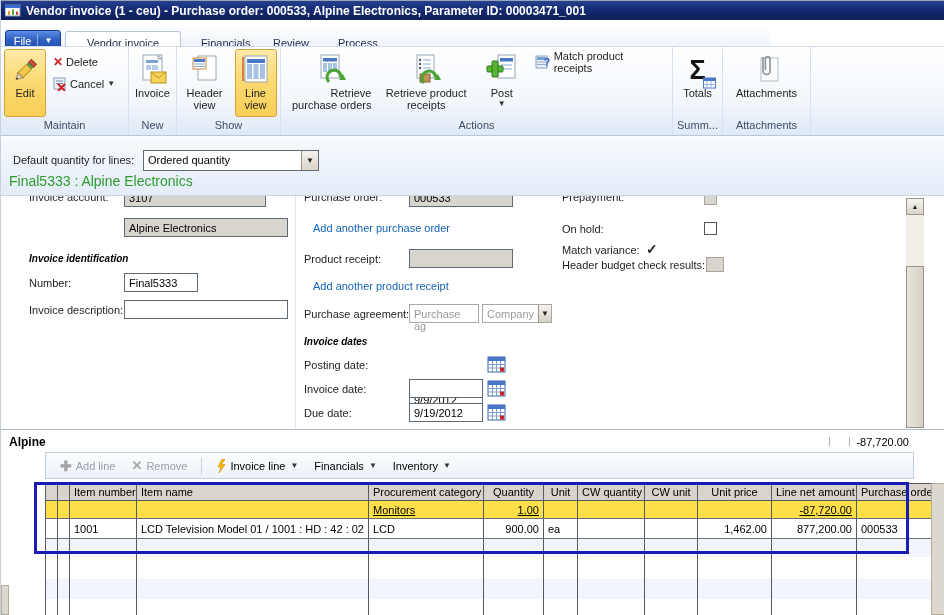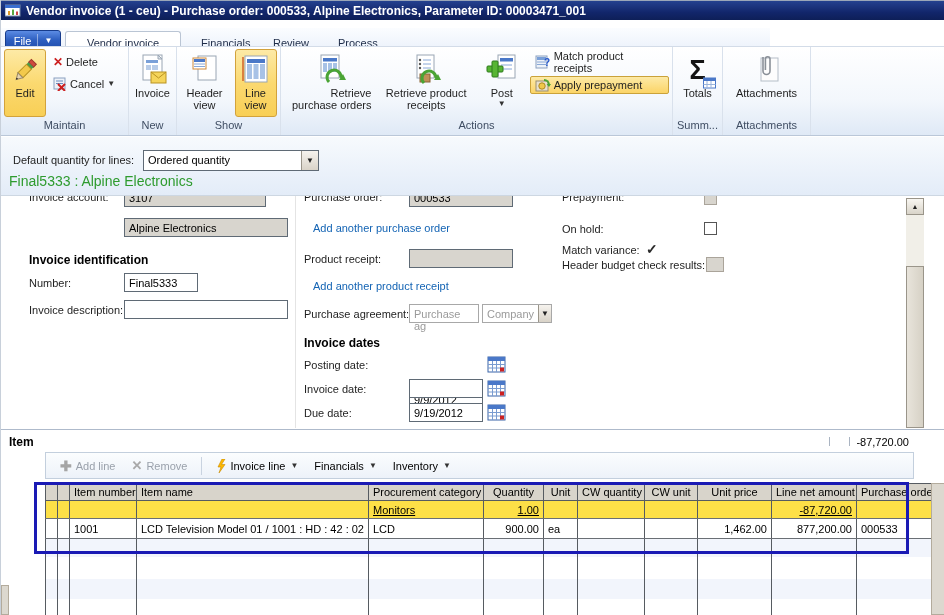--- a/index.html
+++ b/index.html
@@ -53,21 +53,21 @@
   .combo { position:absolute; left:142px; top:13px; width:176px; height:21px; background:#fff;
     border:1px solid #5f6a75; display:flex; }
   .combo .val { flex:1; font-size:11px; padding:3px 4px; color:#000; }
   .combo .drop, .dropbtn { width:17px; background:linear-gradient(#f6f3ee,#d9d3c8); border-left:1px solid #9a958a;
     display:flex; align-items:center; justify-content:center; font-size:8px; color:#222; }
   .rectitle { position:absolute; left:8px; top:36px; font-size:14px; color:#2e9b2e; }
 
   
   .formarea { position:absolute; left:0; top:196px; width:944px; height:233px; background:#fff; overflow:hidden; }
   .flabel { position:absolute; font-size:11px; color:#1e1e1e; }
-  .fheading { position:absolute; font-size:12px; font-weight:bold; color:#000; }
+  .fheading { position:absolute; font-size:10px; font-weight:bold; color:#000;font-style:italic; }
   .field { position:absolute; height:19px; font-size:11px; padding:3px 4px; background:#fff;
     border:1px solid #5f6a75; color:#000; }
   .field.ro { background:#d8d5ce; }
   .field.dis { border-color:#a8a8a8; color:#9a9a9a; }
   .link { position:absolute; font-size:11px; color:#1464b4; }
   .calbtn { position:absolute; width:19px; height:19px; }
   .checkbox { position:absolute; width:13px; height:13px; background:#fff; border:1px solid #555; }
   .grayblock { position:absolute; background:#d8d5ce; border:1px solid #aaa49a; }
   .checkmark { position:absolute; font-size:14px; font-weight:bold; color:#2b2b2b; }
   .colsep { position:absolute; width:1px; background:#e4e4e4; }
@@ -296,31 +296,20 @@
               <svg width="16" height="15">
                   <rect x="1" y="1" width="11" height="12" fill="#eef2f8" stroke="#8aa0c0"></rect>
                   <rect x="2" y="2" width="9" height="3" fill="#7aa0d8"></rect>
                   <line x1="2" y1="7" x2="11" y2="7" stroke="#88a8d8"></line>
                   <line x1="2" y1="9.5" x2="11" y2="9.5" stroke="#88a8d8"></line>
                   <text x="9" y="11" font-size="10" font-weight="bold" fill="#2255cc">?</text>
                 </svg>
             </span>
             <span>Match product receipts</span>
           </div>
-          <div class="smallbtn hl">
-            <span>
-              <svg width="16" height="15">
-                  <rect x="1" y="3" width="12" height="10" fill="#e8e0cc" stroke="#9a8f72"></rect>
-                  <circle cx="7" cy="8" r="3.2" fill="#f0c84a" stroke="#b08a20"></circle>
-                  <path d="M9 2 a5 5 0 0 1 5 5" fill="none" stroke="#4aa434" stroke-width="2"></path>
-                  <polygon points="14,9 11.6,6 16,6" fill="#4aa434"></polygon>
-                </svg>
-            </span>
-            <span>Apply prepayment</span>
-          </div>
         </div>
       </div>
       <div class="glabel">Actions</div>
     </div>
 
     <div class="rgroup" style="width:50px;">
       <div class="gbody" style="justify-content:center;">
         <div class="bigbtn" style="width:46px;">
           <span class="bicon" style="position:relative;">
             <span style="font-size:27px;font-weight:bold;color:#141414;line-height:27px;">Σ</span>
@@ -450,21 +439,21 @@
     <span class="flabel" style="left:561px;top:63px;">Header budget check results:</span>
     <div class="grayblock" style="left:705px;top:61px;width:18px;height:15px;"></div>
 
     <div class="vsb">
       <div class="up">▲</div>
       <div class="thumb"></div>
     </div>
   </div>
 
   <div class="lineshdr">
-    <span class="t">Item</span>
+    <span class="t">Alpine</span>
     <span class="tick" style="left:828px;"></span>
     <span class="tick" style="left:848px;"></span>
     <span class="amt">-87,720.00</span>
   </div>
 
   <div class="ltoolbar">
     <span class="ltb disabled">
       <span class="plusgray">✚</span>
       <span>Add line</span>
     </span>

